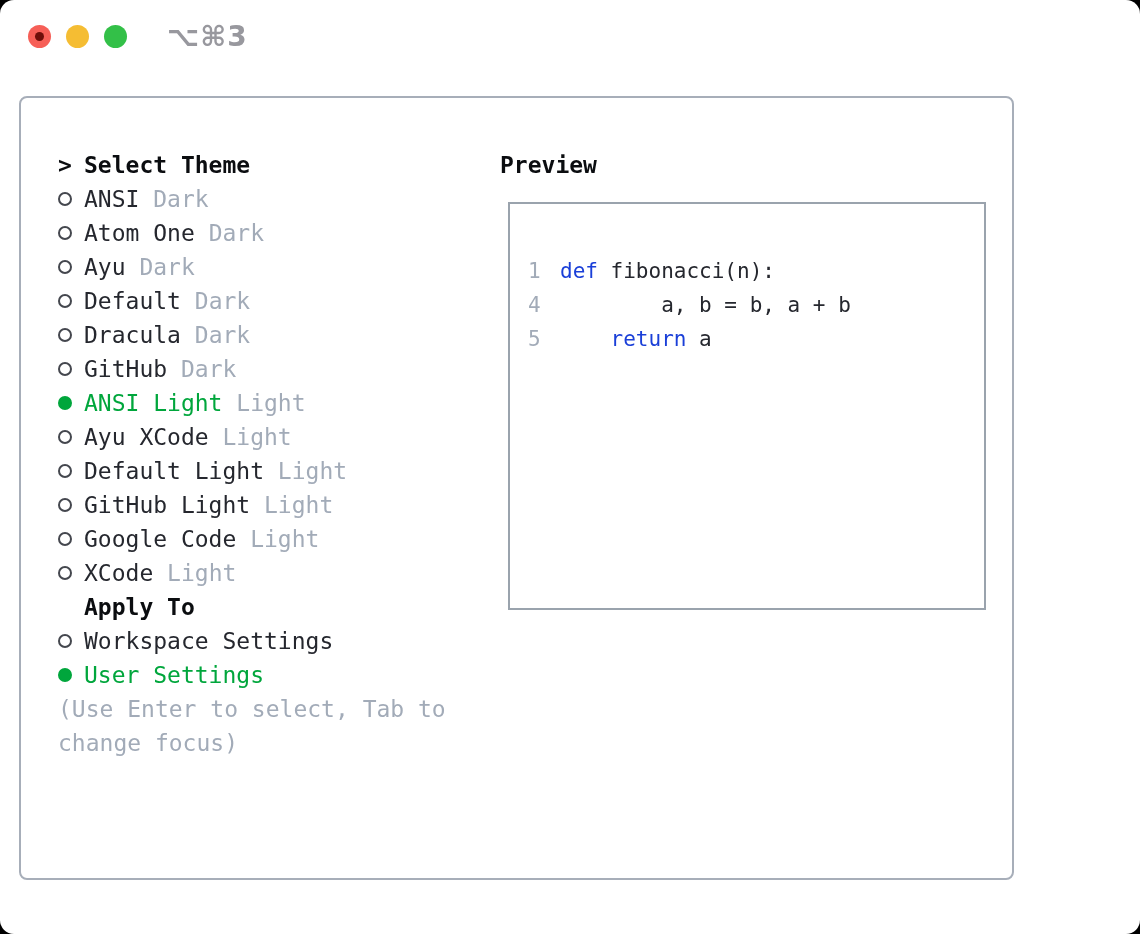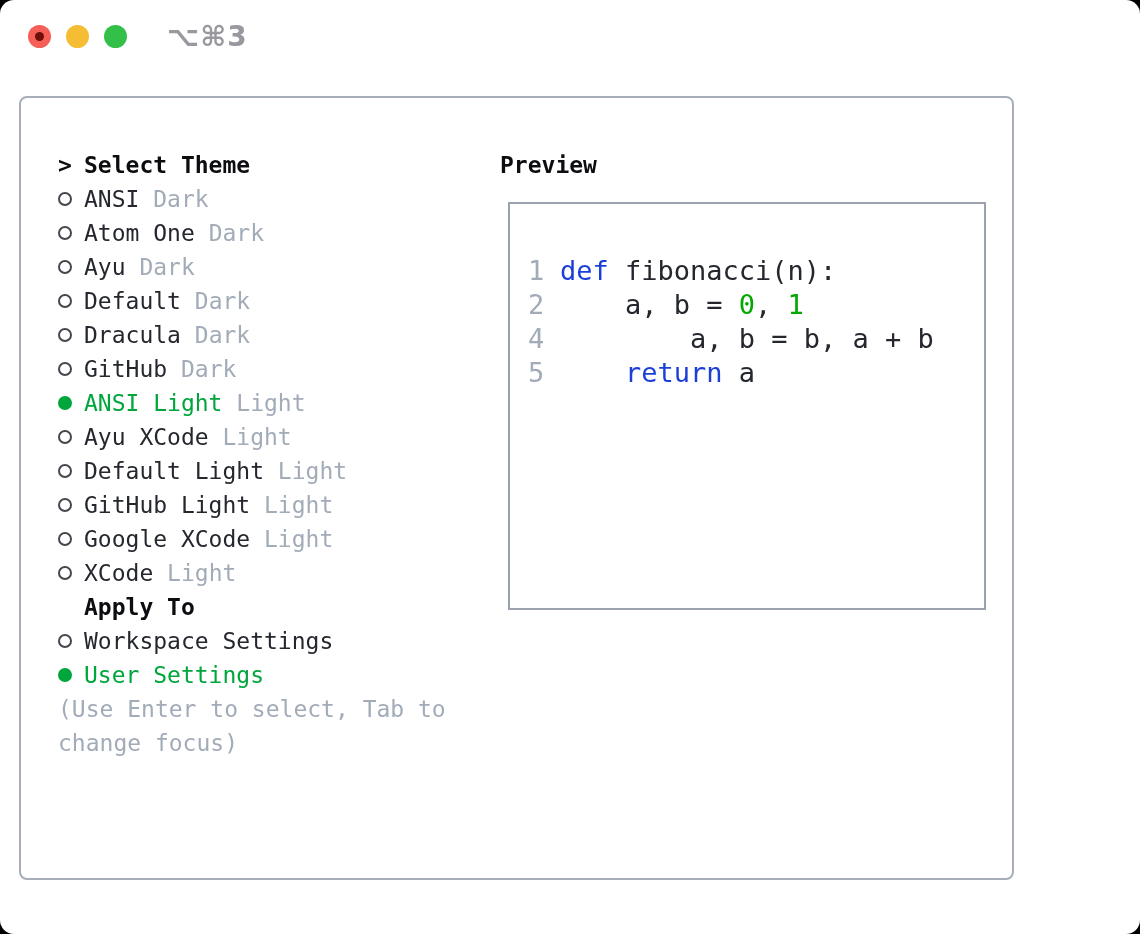--- a/index.html
+++ b/index.html
@@ -36,21 +36,21 @@
   .list-title{font-weight:bold;color:var(--heading);}
   .oname{white-space:pre;}
   .oname.sel{color:var(--green);}
   .variant{white-space:pre;color:var(--muted);}
   .apply-block{}
   .hint{width:428px;font-size:23px;line-height:34px;color:var(--muted);}
 
   
   .preview-title{height:34px;display:flex;align-items:center;font-size:23px;font-weight:bold;color:var(--heading);}
   .preview-box{margin-left:8px;margin-top:20px;width:478px;height:408px;border:2px solid #9aa3ad;padding:50px 0 0 18px;background:#fff;overflow:hidden;}
-  .cline{white-space:pre;font-size:27px;line-height:34px;height:34px;}
+  .cline{white-space:pre;font-size:21px;line-height:34px;height:34px;}
   .lnum{display:inline-block;width:32px;color:var(--muted);}
   .diff-block{margin-top:34px;}
   .c-plain{color:var(--text);}
   .c-keyword{color:var(--keyword);}
   .c-builtin{color:var(--builtin);}
   .c-number{color:var(--number);}
   .c-muted{color:var(--context);}
   .c-del{color:var(--del);}
   .c-add{color:var(--add);}
 </style>
@@ -146,21 +146,21 @@
             <span class="marker">
               <span class="dot"></span>
             </span>
             <span class="oname">GitHub Light</span>
             <span class="variant"> Light</span>
           </div>
           <div class="row">
             <span class="marker">
               <span class="dot"></span>
             </span>
-            <span class="oname">Google XCode</span>
+            <span class="oname">Google Code</span>
             <span class="variant"> Light</span>
           </div>
           <div class="row">
             <span class="marker">
               <span class="dot"></span>
             </span>
             <span class="oname">XCode</span>
             <span class="variant"> Light</span>
           </div>
         </div>
@@ -187,21 +187,20 @@
       </div>
 
       <div class="hint">(Use Enter to select, Tab to change focus)</div>
     </div>
 
     <div class="right-col">
       <div class="preview-title">Preview</div>
       <div class="preview-box">
         <div>
             <div class="cline"><span class="lnum">1</span><span class="c-keyword">def</span><span class="c-plain"> fibonacci(n):</span></div>
-            <div class="cline"><span class="lnum">2</span><span class="c-plain">    a, b = </span><span class="c-number">0</span><span class="c-plain">, </span><span class="c-number">1</span></div>
             <div class="cline"><span class="lnum">4</span><span class="c-plain">        a, b = b, a + b</span></div>
             <div class="cline"><span class="lnum">5</span><span class="c-plain">    </span><span class="c-keyword">return</span><span class="c-plain"> a</span></div>
           </div>
       </div>
     </div>
 
   </div>
 </div>
 
 </body></html>

